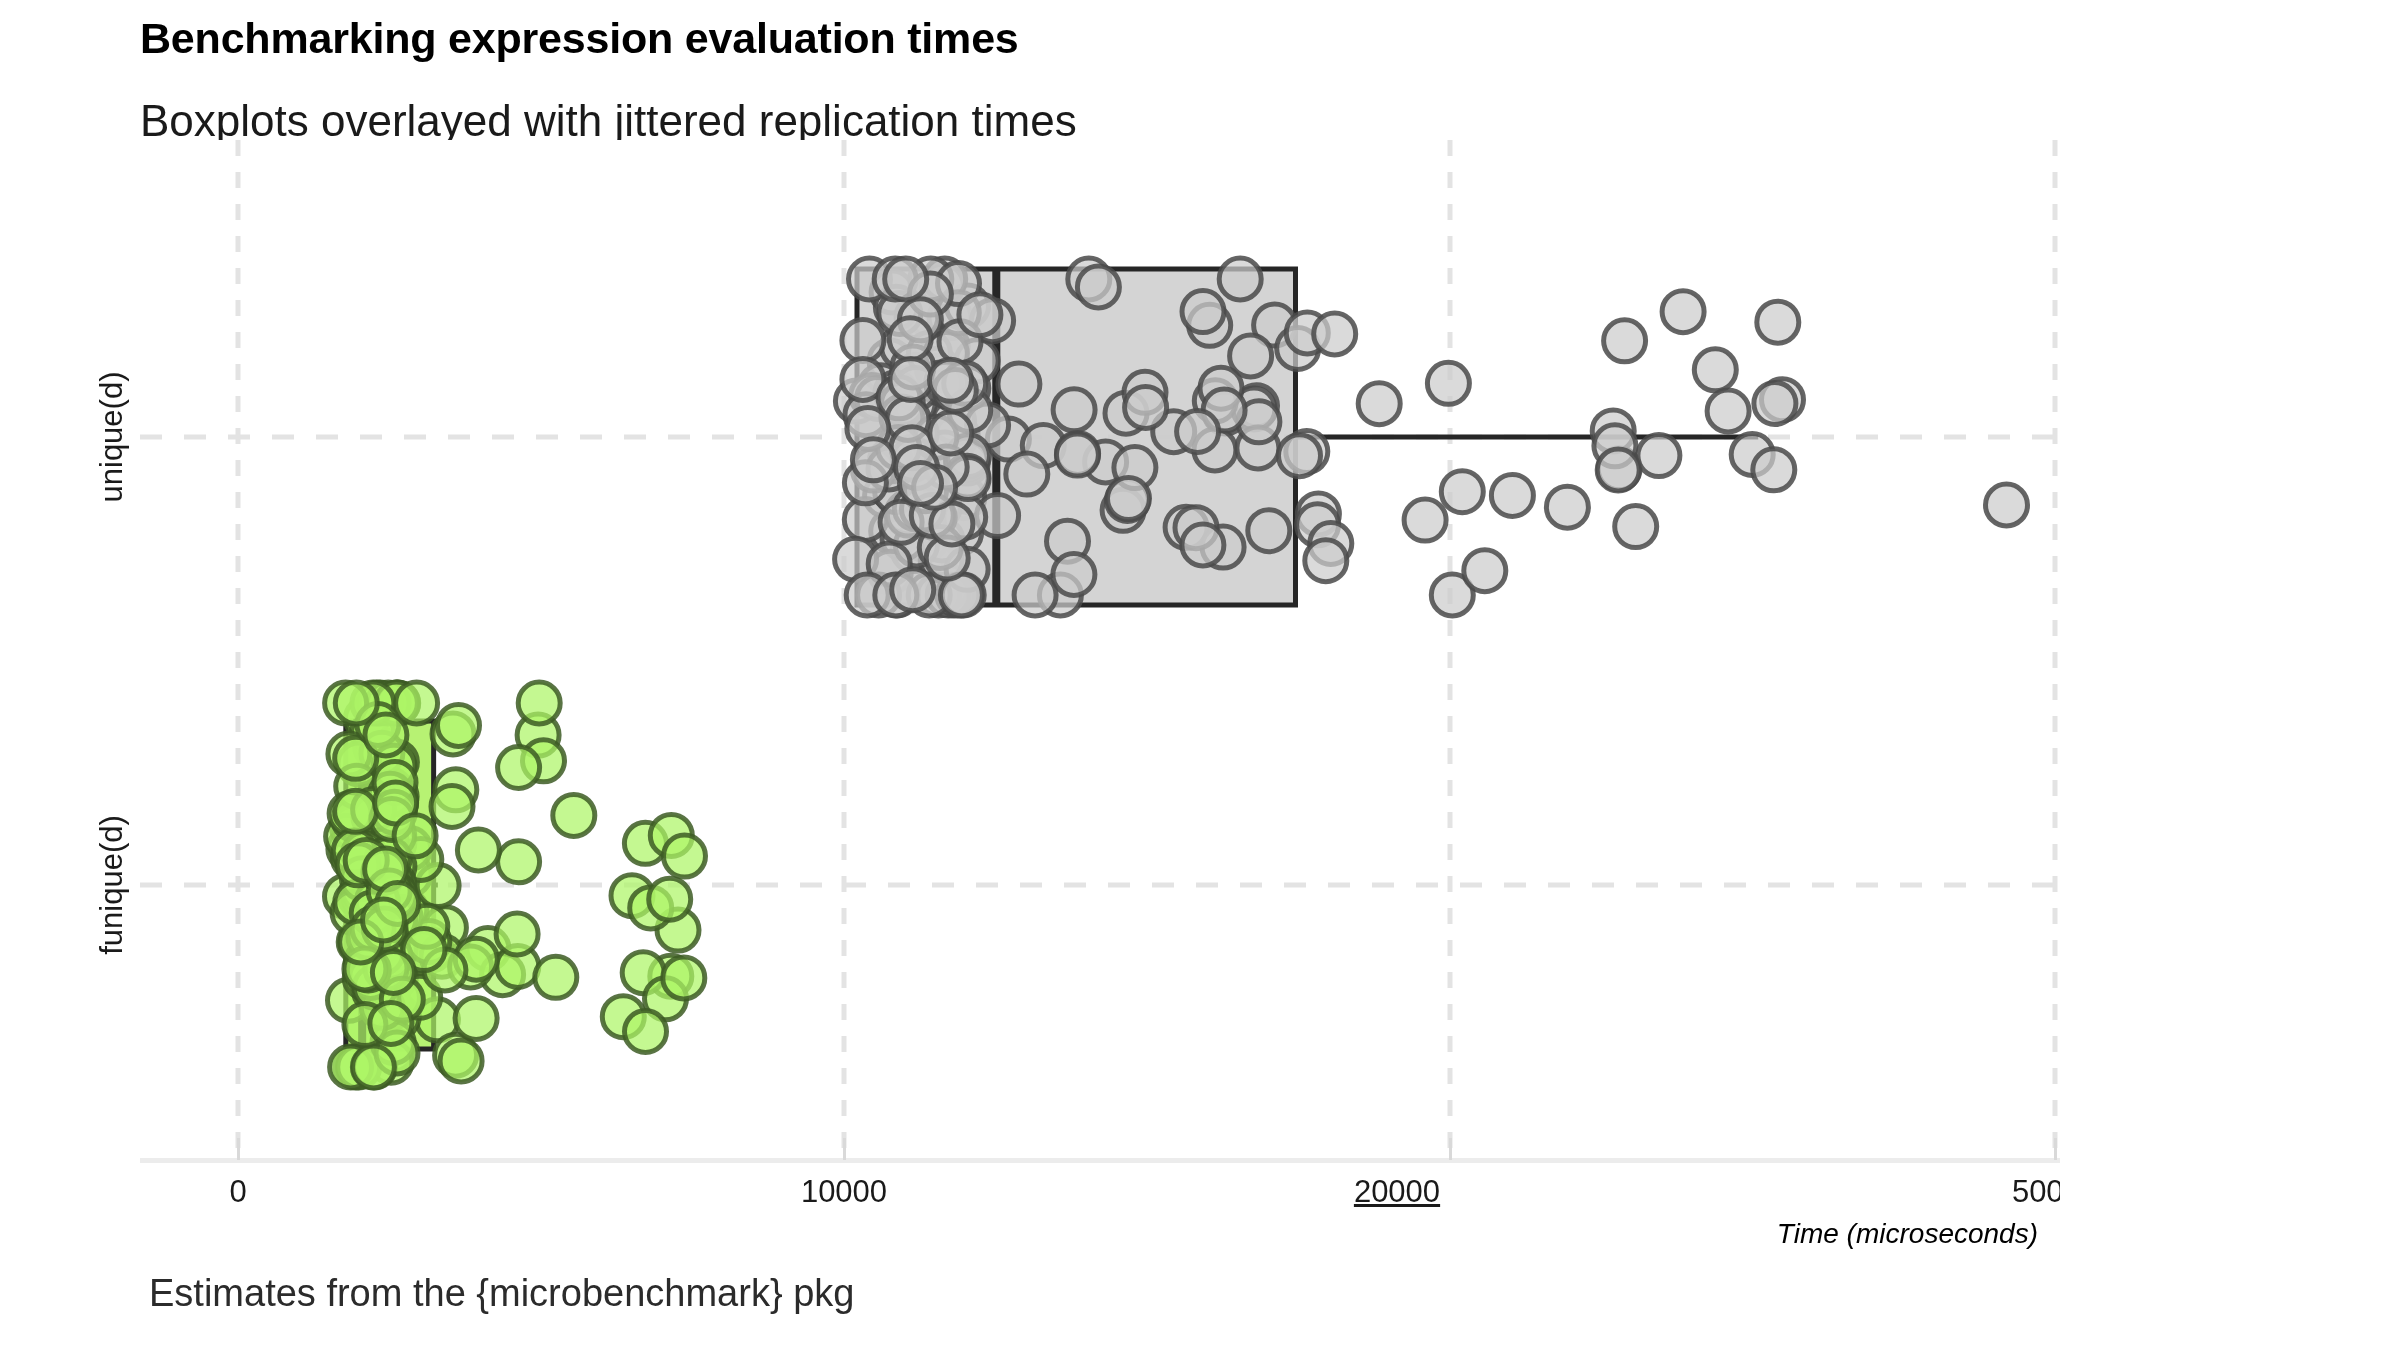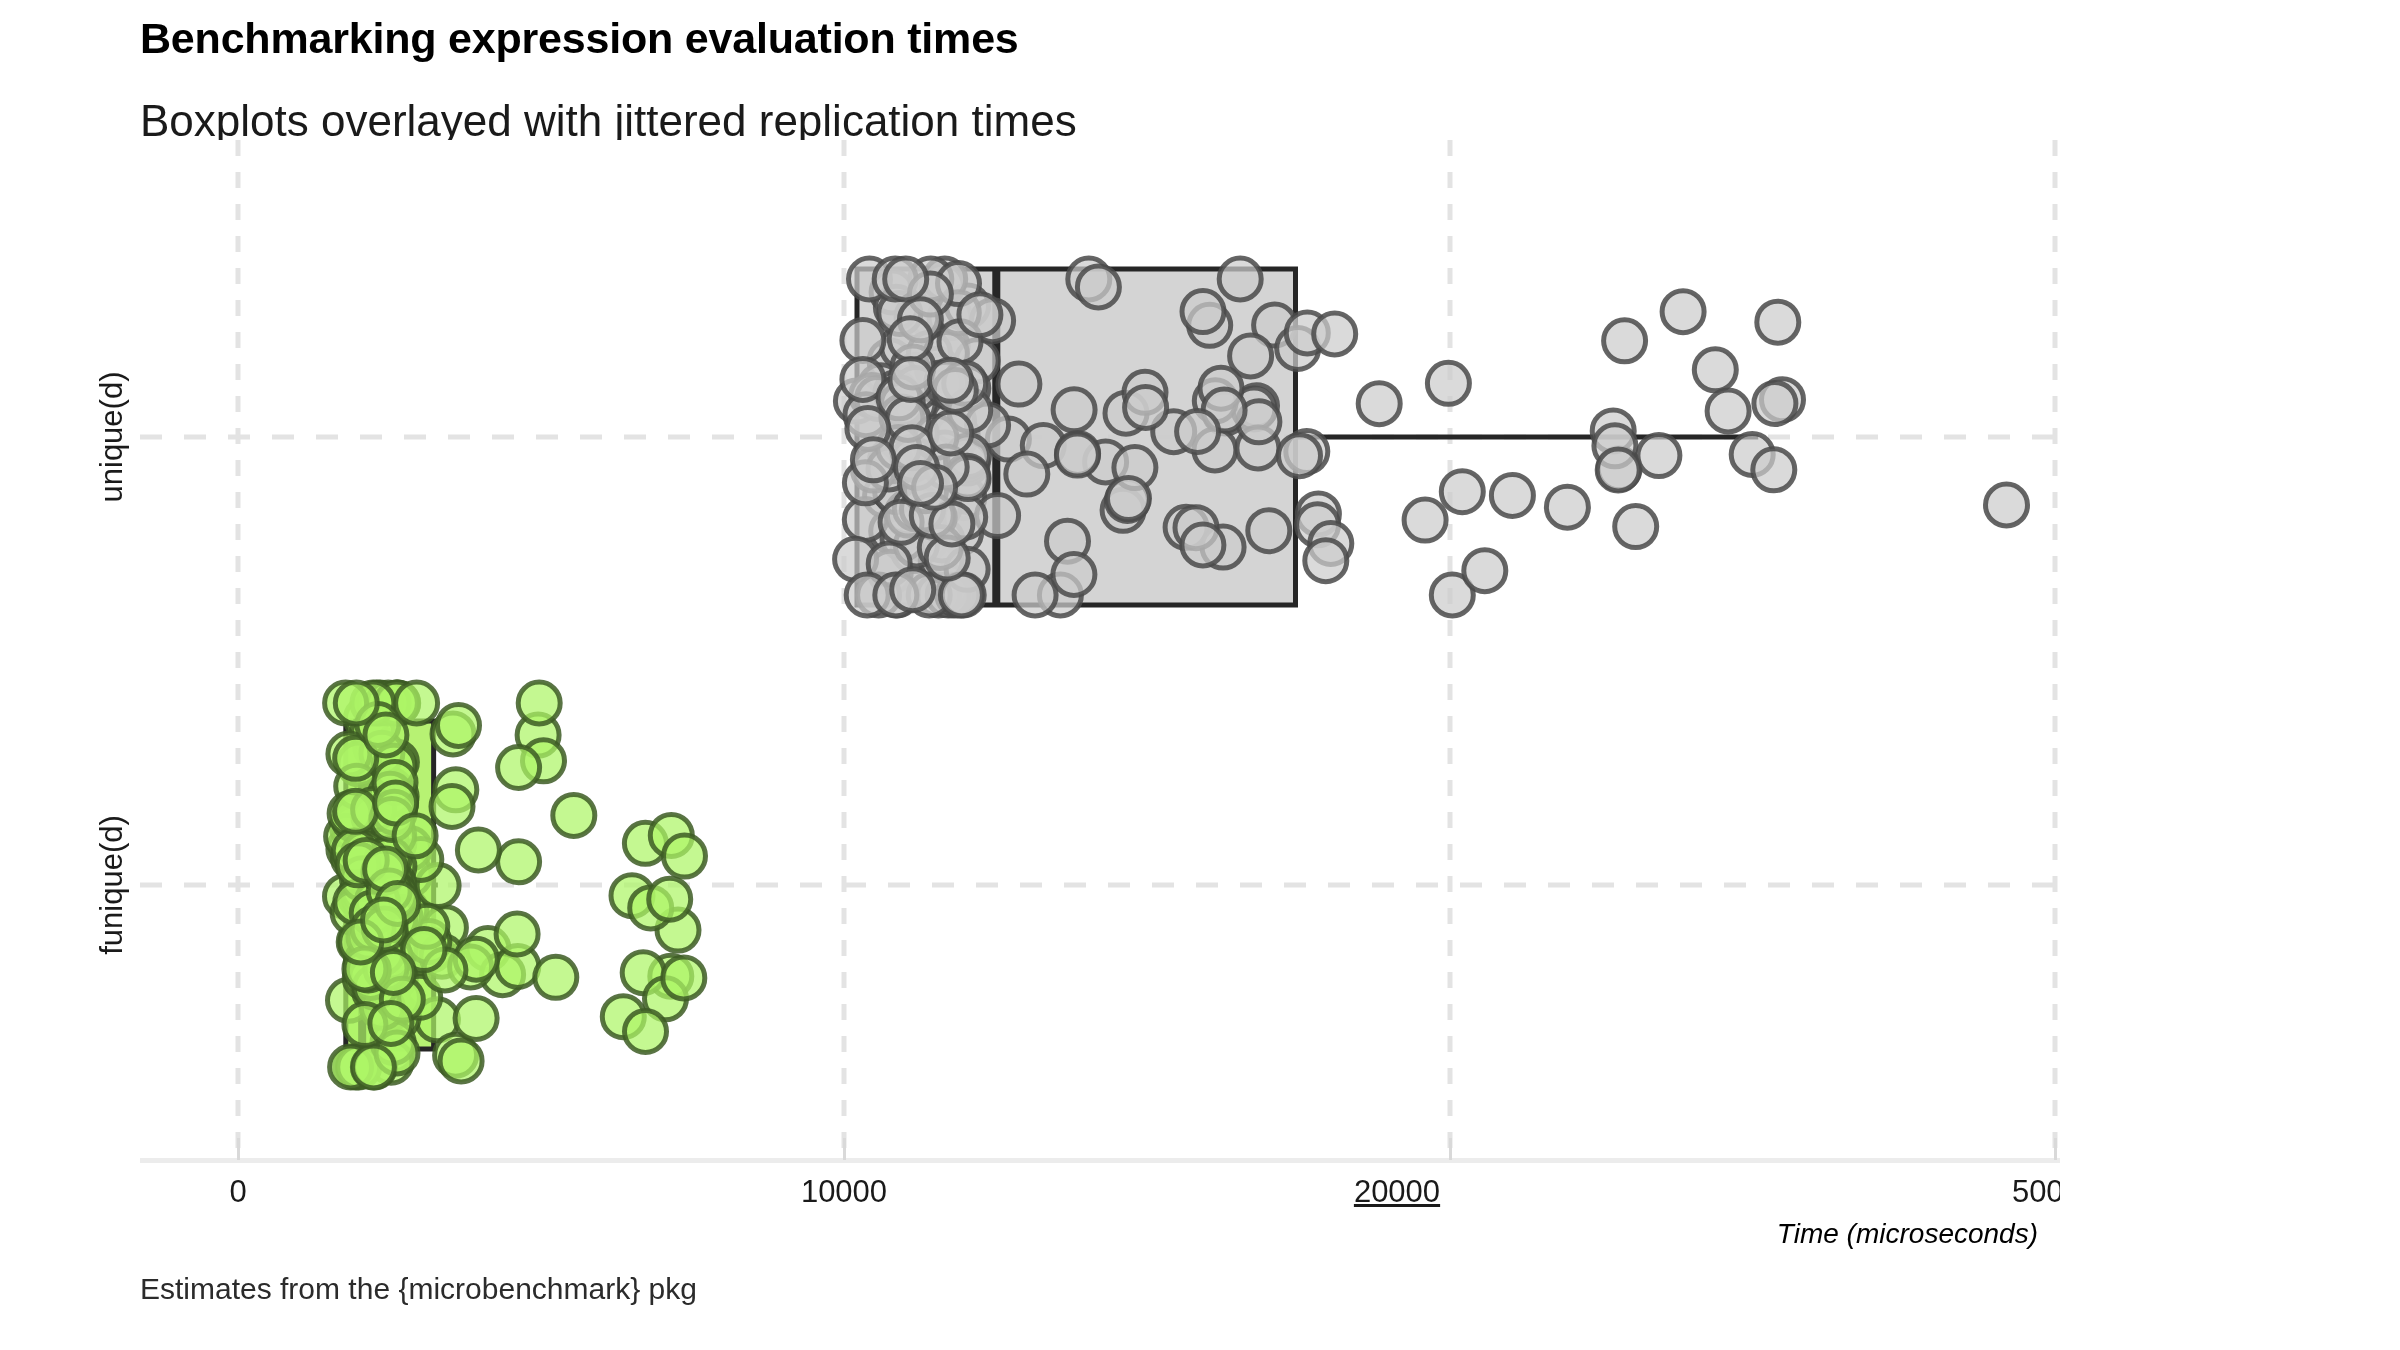--- a/index.html
+++ b/index.html
@@ -31,23 +31,23 @@
     position: absolute;
     left: 140px;
     top: 96px;
     font-size: 44px;
     font-weight: normal;
     color: #1a1a1a;
     white-space: nowrap;
   }
   #plot-caption {
     position: absolute;
-    left: 140px;
+    left: 149px;
     top: 1272px;
-    font-size: 30px;
+    font-size: 38px;
     color: #2b2b2b;
     white-space: nowrap;
   }
   #x-axis-title {
     position: absolute;
     right: 22px;
     top: 1218px;
     font-size: 28px;
     font-style: italic;
     color: #000000;

